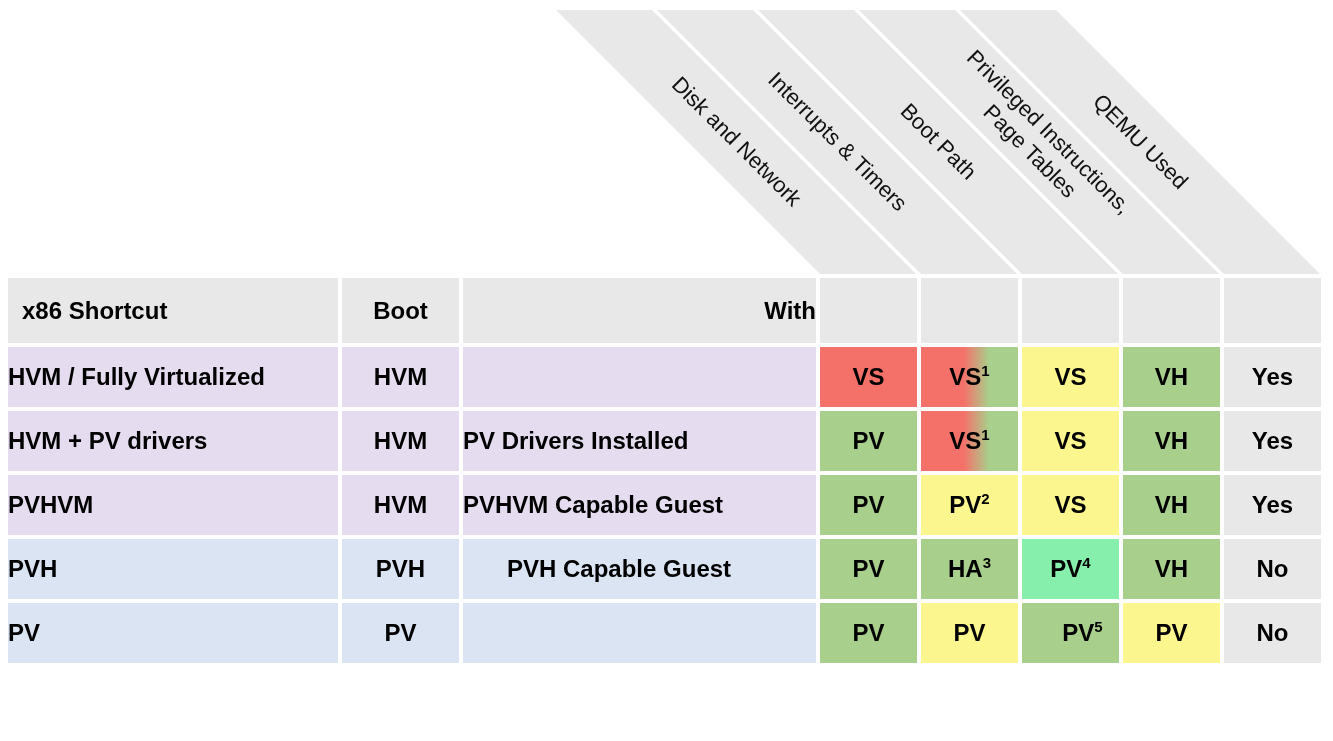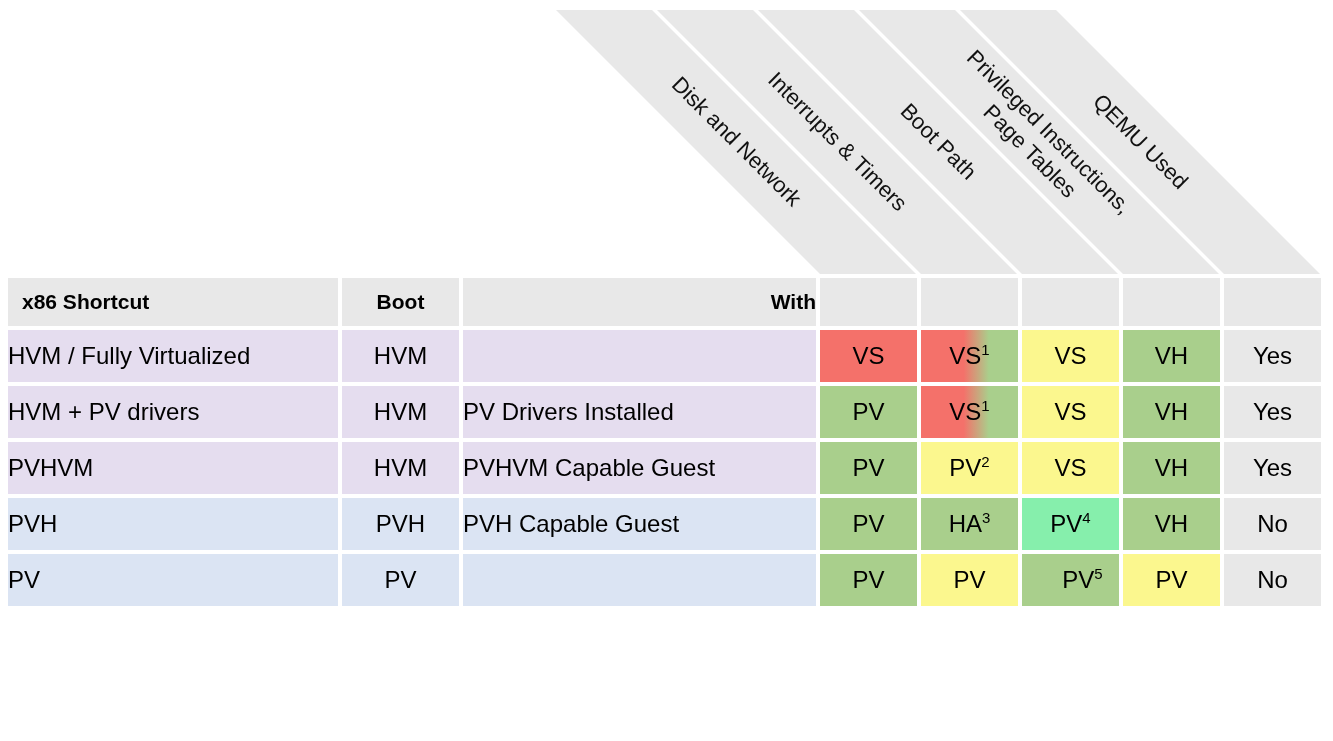--- a/index.html
+++ b/index.html
@@ -46,31 +46,31 @@
     table-layout: fixed;
     width: 1321px;
   }
   table.matrix th, table.matrix td {
     padding: 0;
     box-sizing: border-box;
     overflow: hidden;
     vertical-align: middle;
   }
   table.matrix th {
-    height: 48px;
-    font-size: 21px;
+    height: 65px;
+    font-size: 24px;
     font-weight: bold;
     text-align: left;
     padding-left: 14px;
   }
   table.matrix th.th-center { text-align: center; padding-left: 0; }
   table.matrix td {
-    height: 52px;
+    height: 60px;
     font-size: 24px;
-    font-weight: normal;
+    font-weight: bold;
   }
   td.c-left  { text-align: left; padding-left: 14px; }
   td.c-center{ text-align: center; }
   td.c-bold  { font-weight: bold; font-size: 25px; }
   td sup {
     font-size: 15px;
     line-height: 0;
     vertical-align: super;
   }
 </style>
@@ -151,21 +151,21 @@
           <td class="c-left" style="background: rgb(229, 221, 239);"><span>PVHVM Capable Guest</span></td>
           <td class="c-center" style="background: rgb(169, 207, 140);"><span>PV</span></td>
           <td class="c-center" style="background: rgb(251, 247, 142);"><span>PV</span><sup>2</sup></td>
           <td class="c-center" style="background: rgb(251, 247, 142);"><span>VS</span></td>
           <td class="c-center" style="background: rgb(169, 207, 140);"><span>VH</span></td>
           <td class="c-center" style="background: rgb(232, 232, 232);"><span>Yes</span></td>
         </tr>
         <tr>
           <td class="c-left" style="background: rgb(219, 228, 243);"><span>PVH</span></td>
           <td class="c-center" style="background: rgb(219, 228, 243);"><span>PVH</span></td>
-          <td class="c-left" style="background: rgb(219, 228, 243);"><span>PVH Capable Guest</span></td>
+          <td class="c-left" style="background: rgb(219, 228, 243); padding-left: 44px;"><span>PVH Capable Guest</span></td>
           <td class="c-center" style="background: rgb(169, 207, 140);"><span>PV</span></td>
           <td class="c-center" style="background: rgb(169, 207, 140);"><span>HA</span><sup>3</sup></td>
           <td class="c-center" style="background: #86efac;"><span>PV</span><sup>4</sup></td>
           <td class="c-center" style="background: rgb(169, 207, 140);"><span>VH</span></td>
           <td class="c-center" style="background: rgb(232, 232, 232);"><span>No</span></td>
         </tr>
         <tr>
           <td class="c-left" style="background: rgb(219, 228, 243);"><span>PV</span></td>
           <td class="c-center" style="background: rgb(219, 228, 243);"><span>PV</span></td>
           <td class="c-left" style="background: rgb(219, 228, 243);"><span></span></td>

